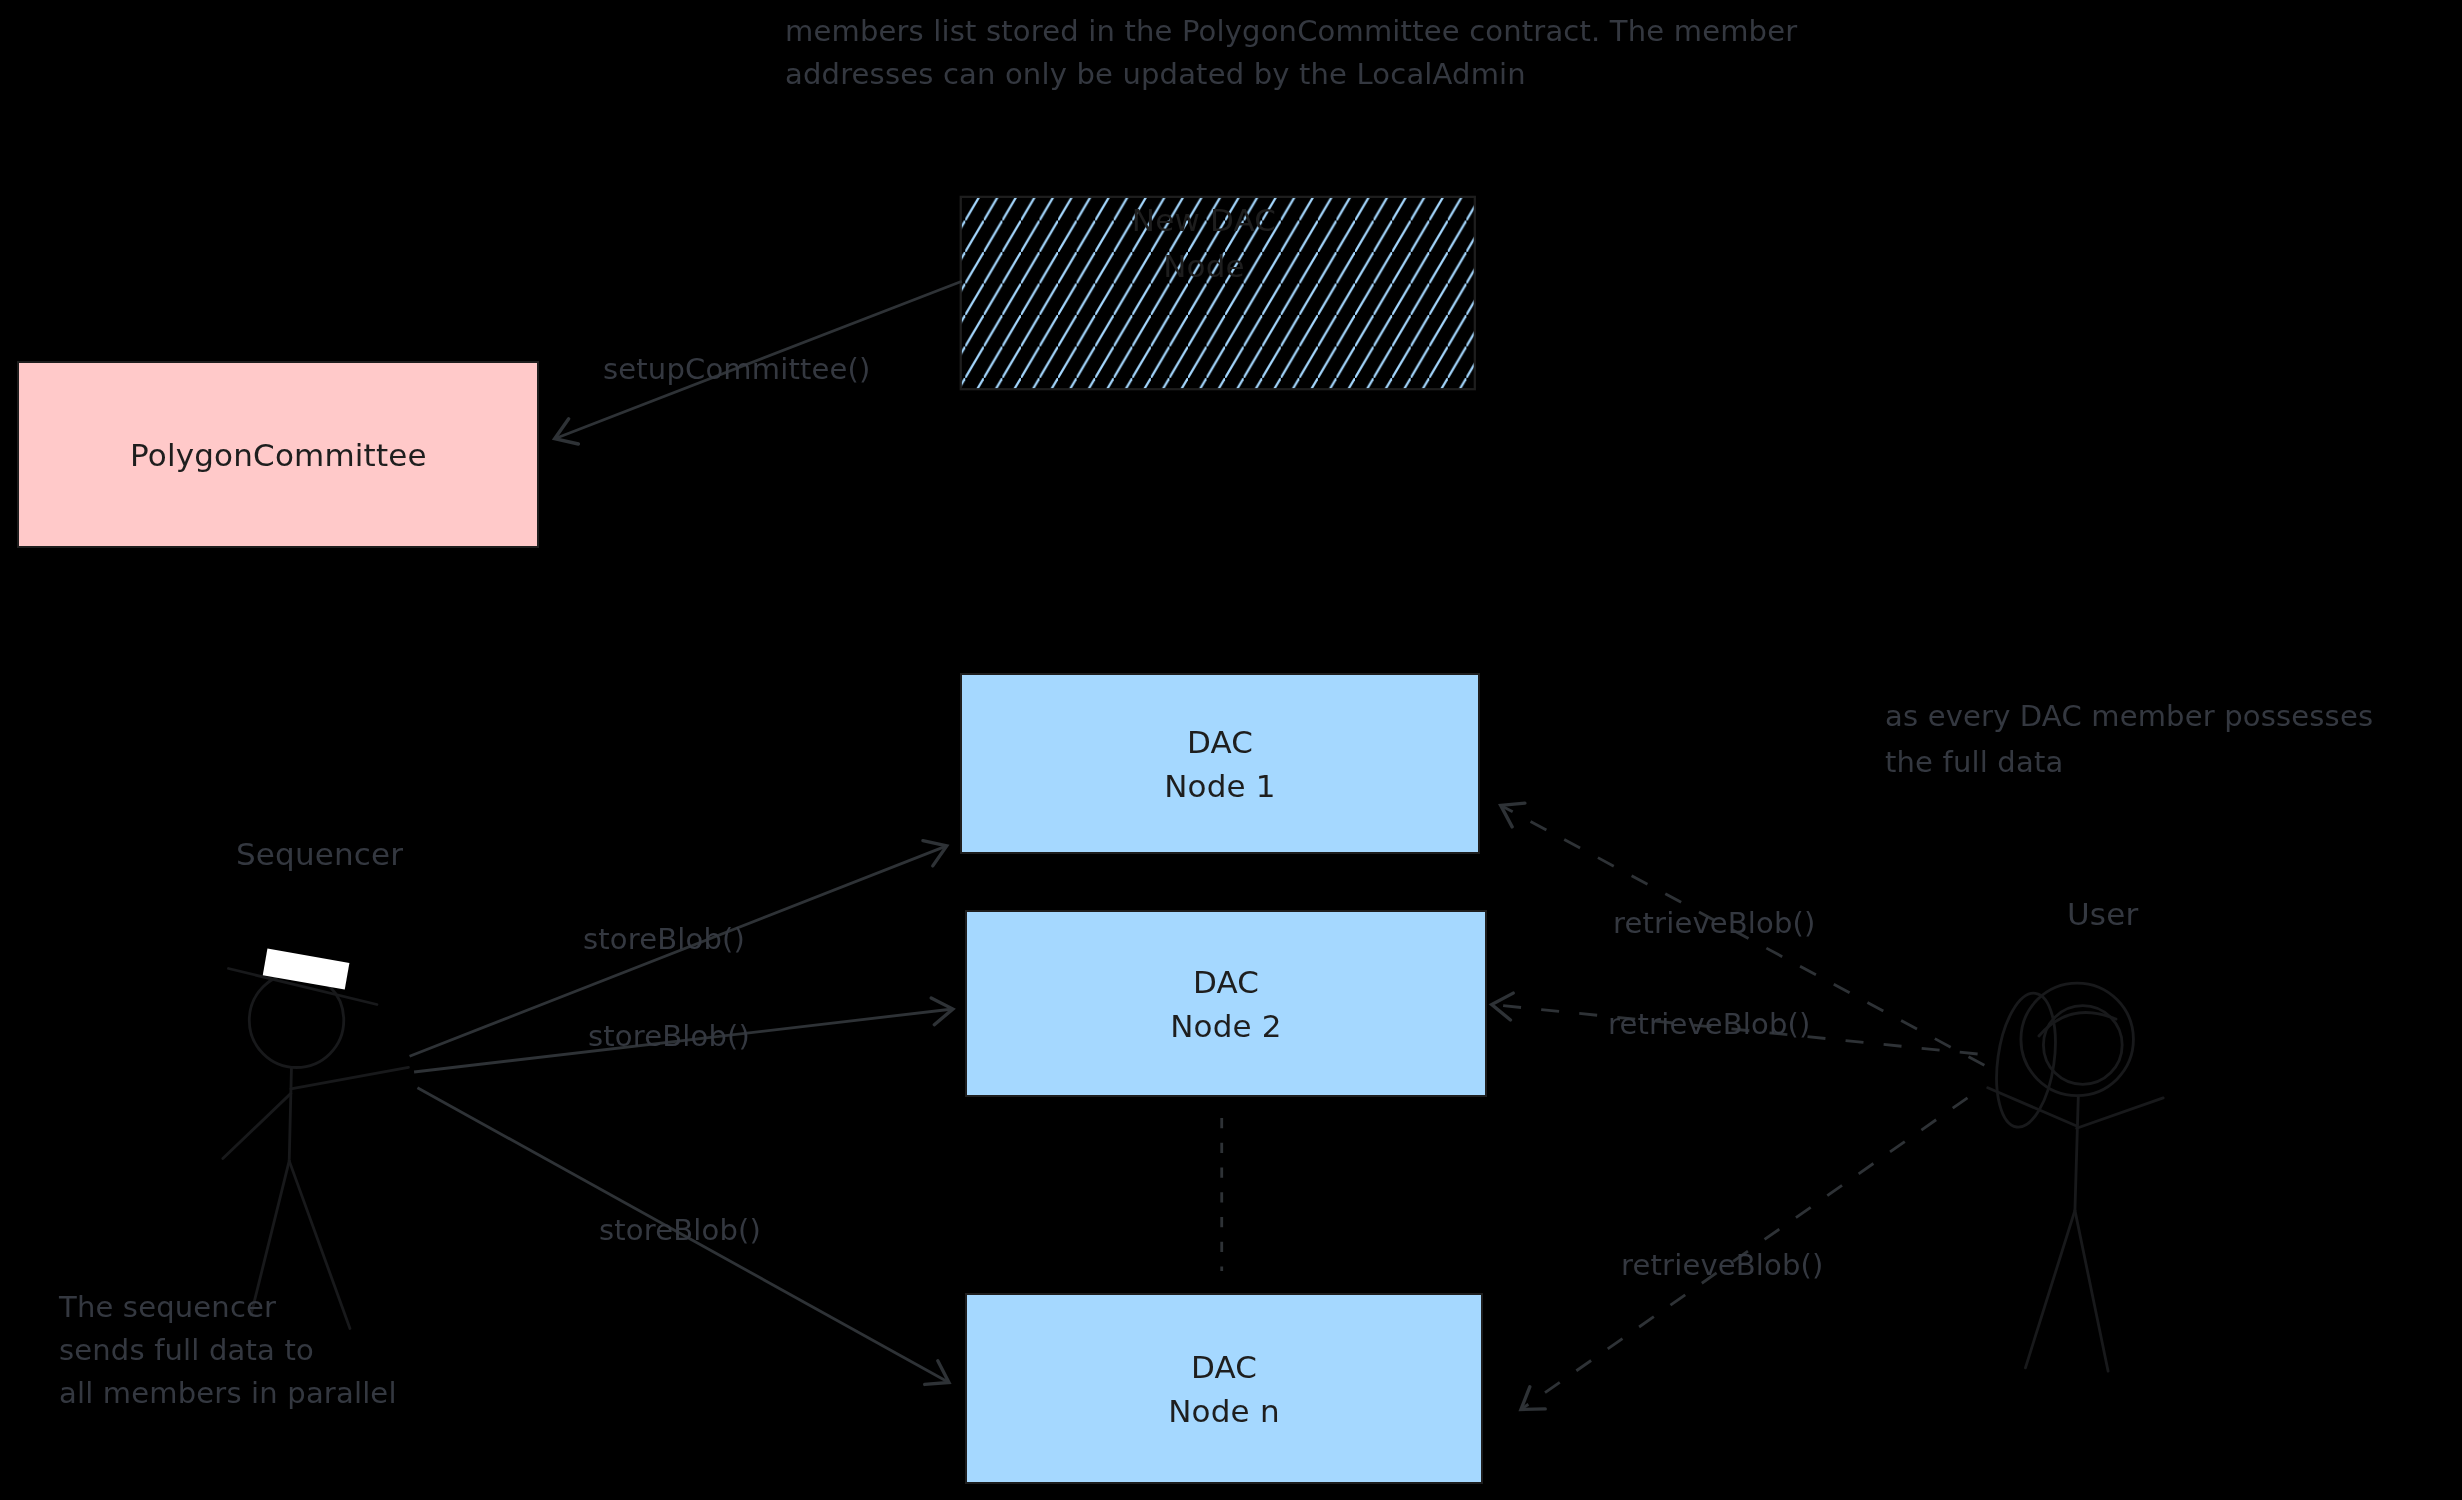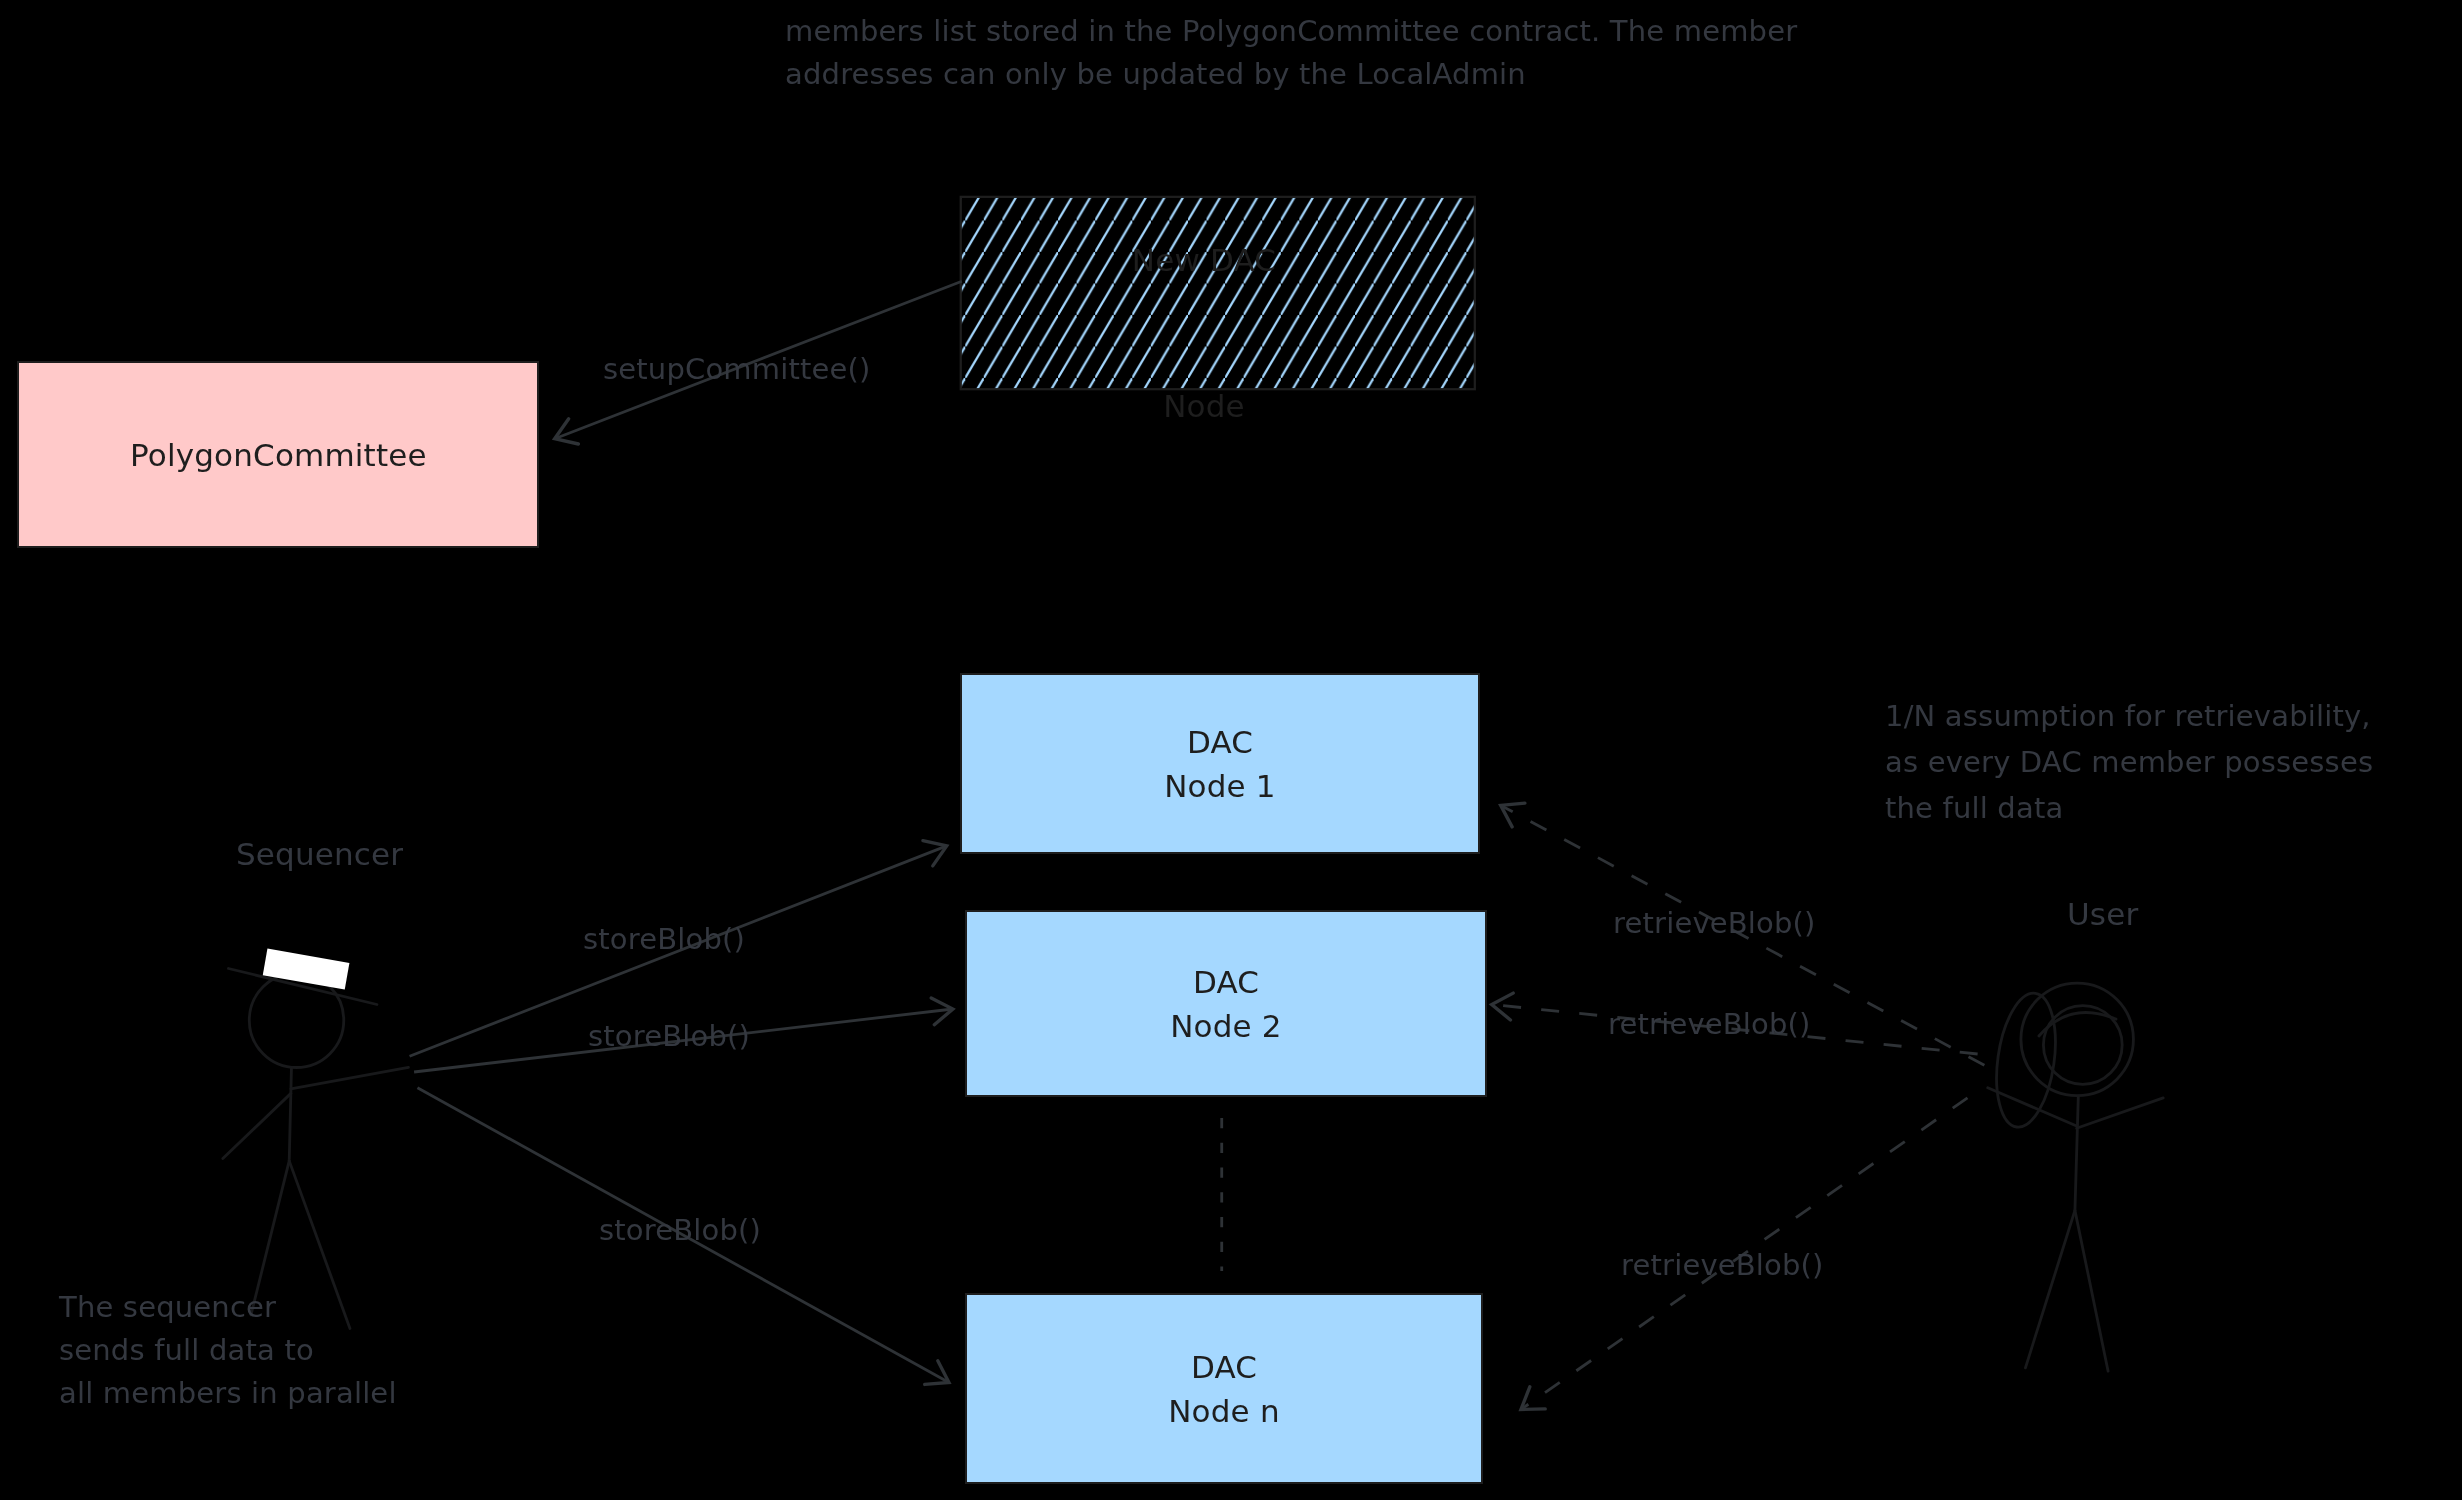--- a/index.html
+++ b/index.html
@@ -12,22 +12,22 @@
   
   .box{position:absolute;border:2.3px solid #1e1e1e;box-sizing:border-box;
        display:flex;flex-direction:column;align-items:center;justify-content:center;
        color:#1e1e1e;text-align:right;}
   .box .bl{font-size:31px;line-height:44px;white-space:nowrap;}
   .box-committee{left:17.4px;top:361px;width:522px;height:187px;background:#ffc9c9;}
   .box-node1{left:960px;top:673px;width:520px;height:181px;background:#a5d8ff;}
   .box-node2{left:965px;top:910px;width:522px;height:187px;background:#a5d8ff;}
   .box-noden{left:965px;top:1293px;width:518px;height:191px;background:#a5d8ff;}
   .hatch-label{position:absolute;left:961px;top:197px;width:486px;height:192px;
-       display:flex;flex-direction:column;align-items:center;justify-content:space-between;
-       color:#1e1e1e;text-align:center;pointer-events:none;margin-top:40px;}
+       display:flex;flex-direction:column;align-items:center;justify-content:flex-start;
+       color:#1e1e1e;text-align:center;pointer-events:none;}
   .hatch-label .bl{font-size:31px;line-height:46px;white-space:nowrap;}
   
   .note{position:absolute;color:#343840;font-size:29px;}
   .note .ln{white-space:nowrap;}
   .note-top{left:785px;top:10px;}
   .note-top .ln{line-height:43px;}
   .note-retr{left:1885px;top:693px;}
   .note-retr .ln{line-height:46px;}
   .note-seq{left:59px;top:1286px;}
   .note-seq .ln{line-height:43px;}
@@ -112,21 +112,20 @@
     <div class="bl">New DAC</div>
     <div class="bl">Node</div>
   </div>
 
   <div class="note note-top">
     <div class="ln">members list stored in the PolygonCommittee contract. The member</div>
     <div class="ln">addresses can only be updated by the LocalAdmin</div>
   </div>
 
   <div class="note note-retr">
-    <div class="ln">1/N assumption for retrievability,</div>
     <div class="ln">as every DAC member possesses</div>
     <div class="ln">the full data</div>
   </div>
 
   <div class="note note-seq">
     <div class="ln">The sequencer</div>
     <div class="ln">sends full data to</div>
     <div class="ln">all members in parallel</div>
   </div>
 

